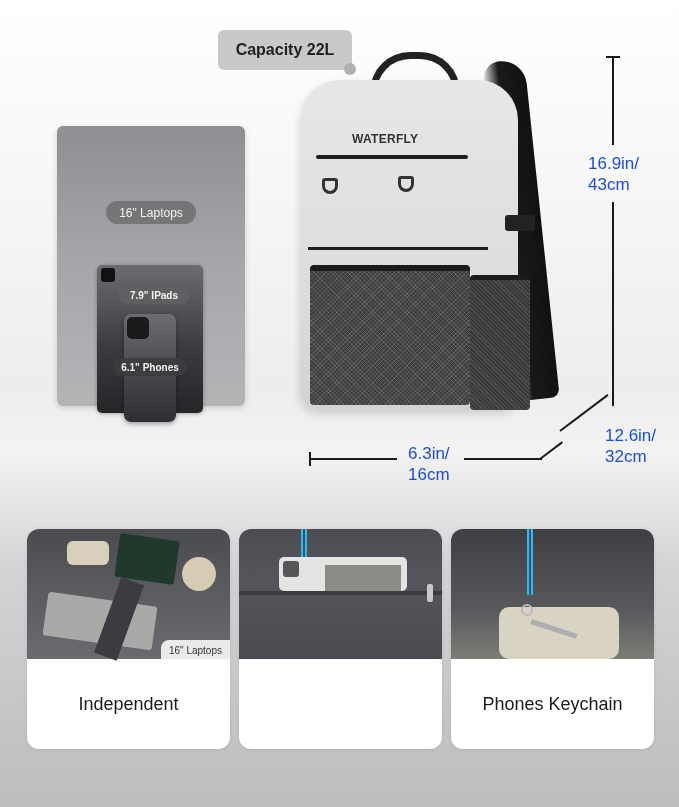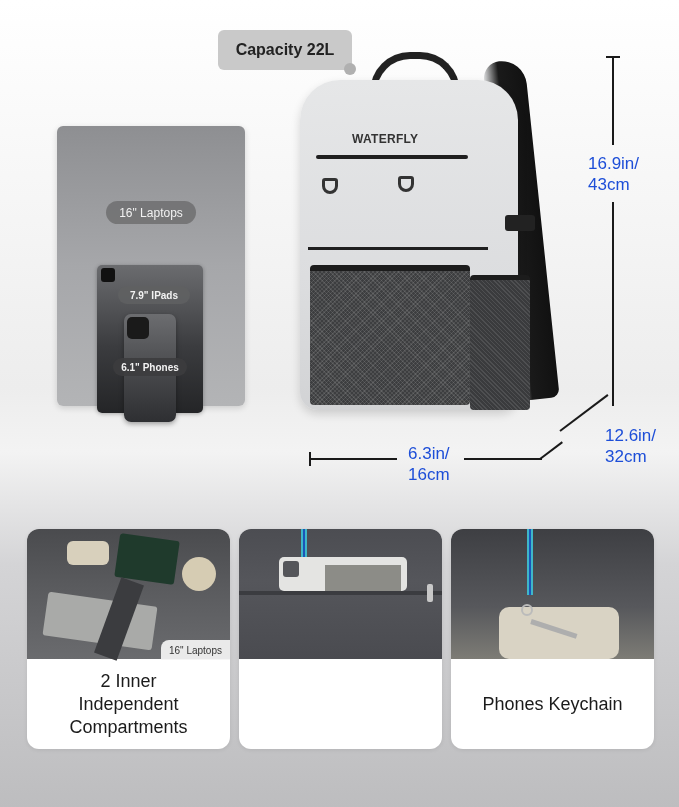--- a/index.html
+++ b/index.html
@@ -187,23 +187,21 @@
   <div class="card-img img1">
     <div class="abs" style="left:40px; top:12px; width:42px; height:24px; background:#d8d0bc; border-radius:6px;"></div>
     <div class="abs" style="left:90px; top:8px; width:60px; height:44px; background:#1f3a2c; border-radius:3px; transform:rotate(8deg);"></div>
     <div class="abs" style="left:155px; top:28px; width:34px; height:34px; background:#d6ccb3; border-radius:50%;"></div>
     <div class="abs" style="left:18px; top:70px; width:110px; height:44px; background:#a9aaa8; border-radius:3px; transform:rotate(8deg);"></div>
     <div class="abs" style="left:80px; top:50px; width:24px; height:80px; background:#3b3c3f; transform:rotate(20deg);"></div>
     <div class="laptop-tag">16" Laptops</div>
   </div>
   <div class="card-label">
     <div>
-      <div>2 Inner</div>
       <div>Independent</div>
-      <div>Compartments</div>
     </div>
   </div>
 </div>
 
 <div class="abs card card2">
   <div class="card-img img2">
     <div class="teal-strap" style="left:62px; top:0; height:28px;"></div>
     <div class="abs" style="left:40px; top:28px; width:128px; height:34px; background:#e4e4e2; border-radius:5px;"></div>
     <div class="abs" style="left:86px; top:36px; width:76px; height:26px; background:#8c8c87;"></div>
     <div class="abs" style="left:44px; top:32px; width:16px; height:16px; background:#55565a; border-radius:3px;"></div>

